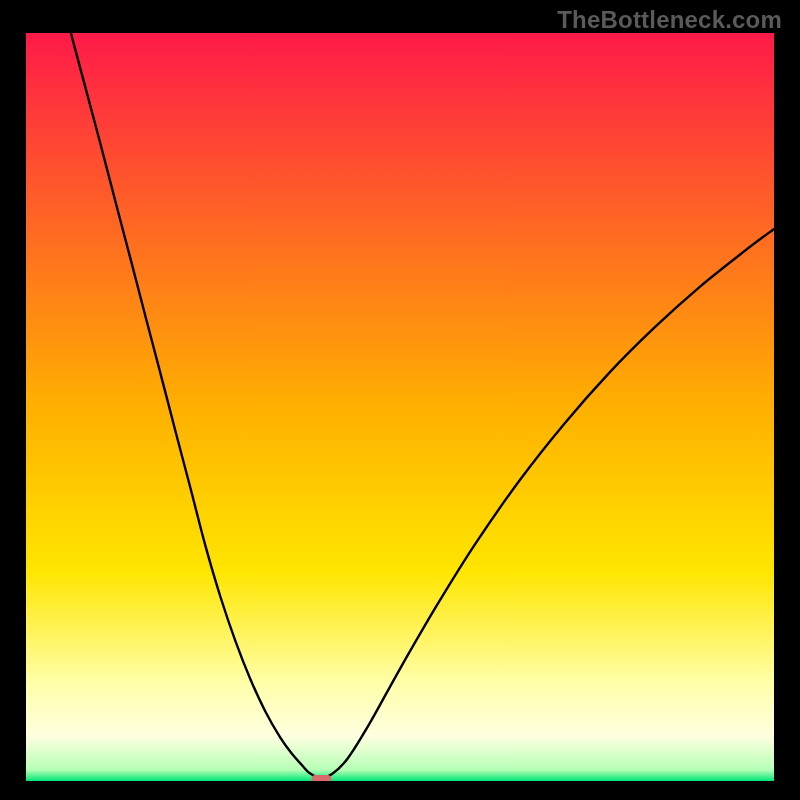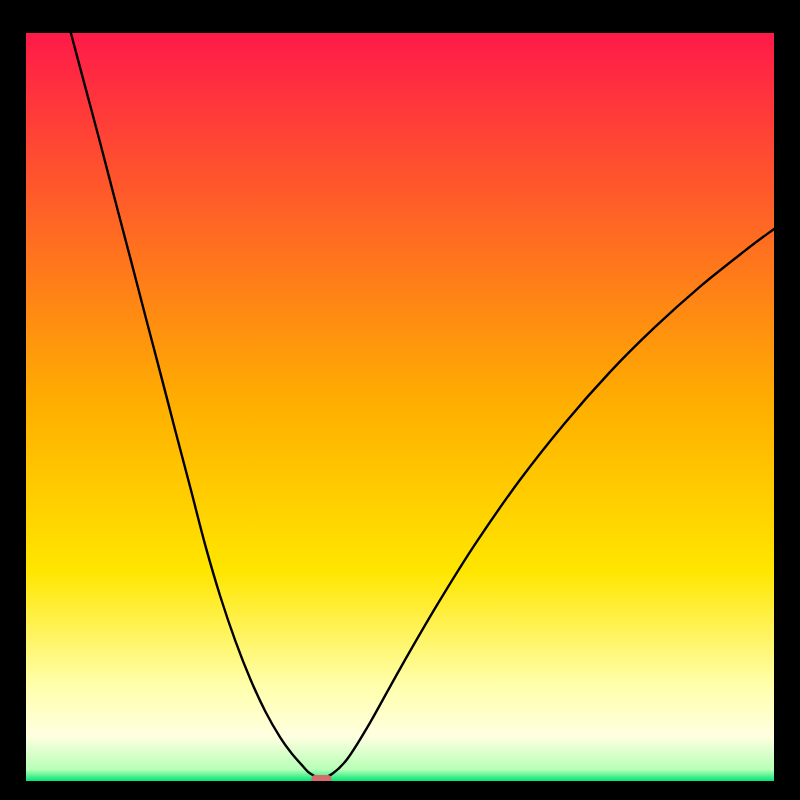--- a/index.html
+++ b/index.html
@@ -28,20 +28,21 @@
     width: 748px;
     height: 748px;
   }
   .plot svg { display: block; }
 </style>
 </head>
 <body>
 
 <div class="frame">
 
+  <div class="watermark">TheBottleneck.com</div>
 
   <div class="plot">
     <svg id="plot-svg" viewBox="0 0 748 748" width="748" height="748" preserveAspectRatio="none">
       <defs>
         <linearGradient id="bg-grad" x1="0" y1="0" x2="0" y2="1">
             <stop offset="0.00%" stop-color="#ff1a49"></stop>
             <stop offset="50.00%" stop-color="#ffb000"></stop>
             <stop offset="72.00%" stop-color="#ffe600"></stop>
             <stop offset="87.00%" stop-color="#ffffaa"></stop>
             <stop offset="94.00%" stop-color="#ffffe0"></stop>

